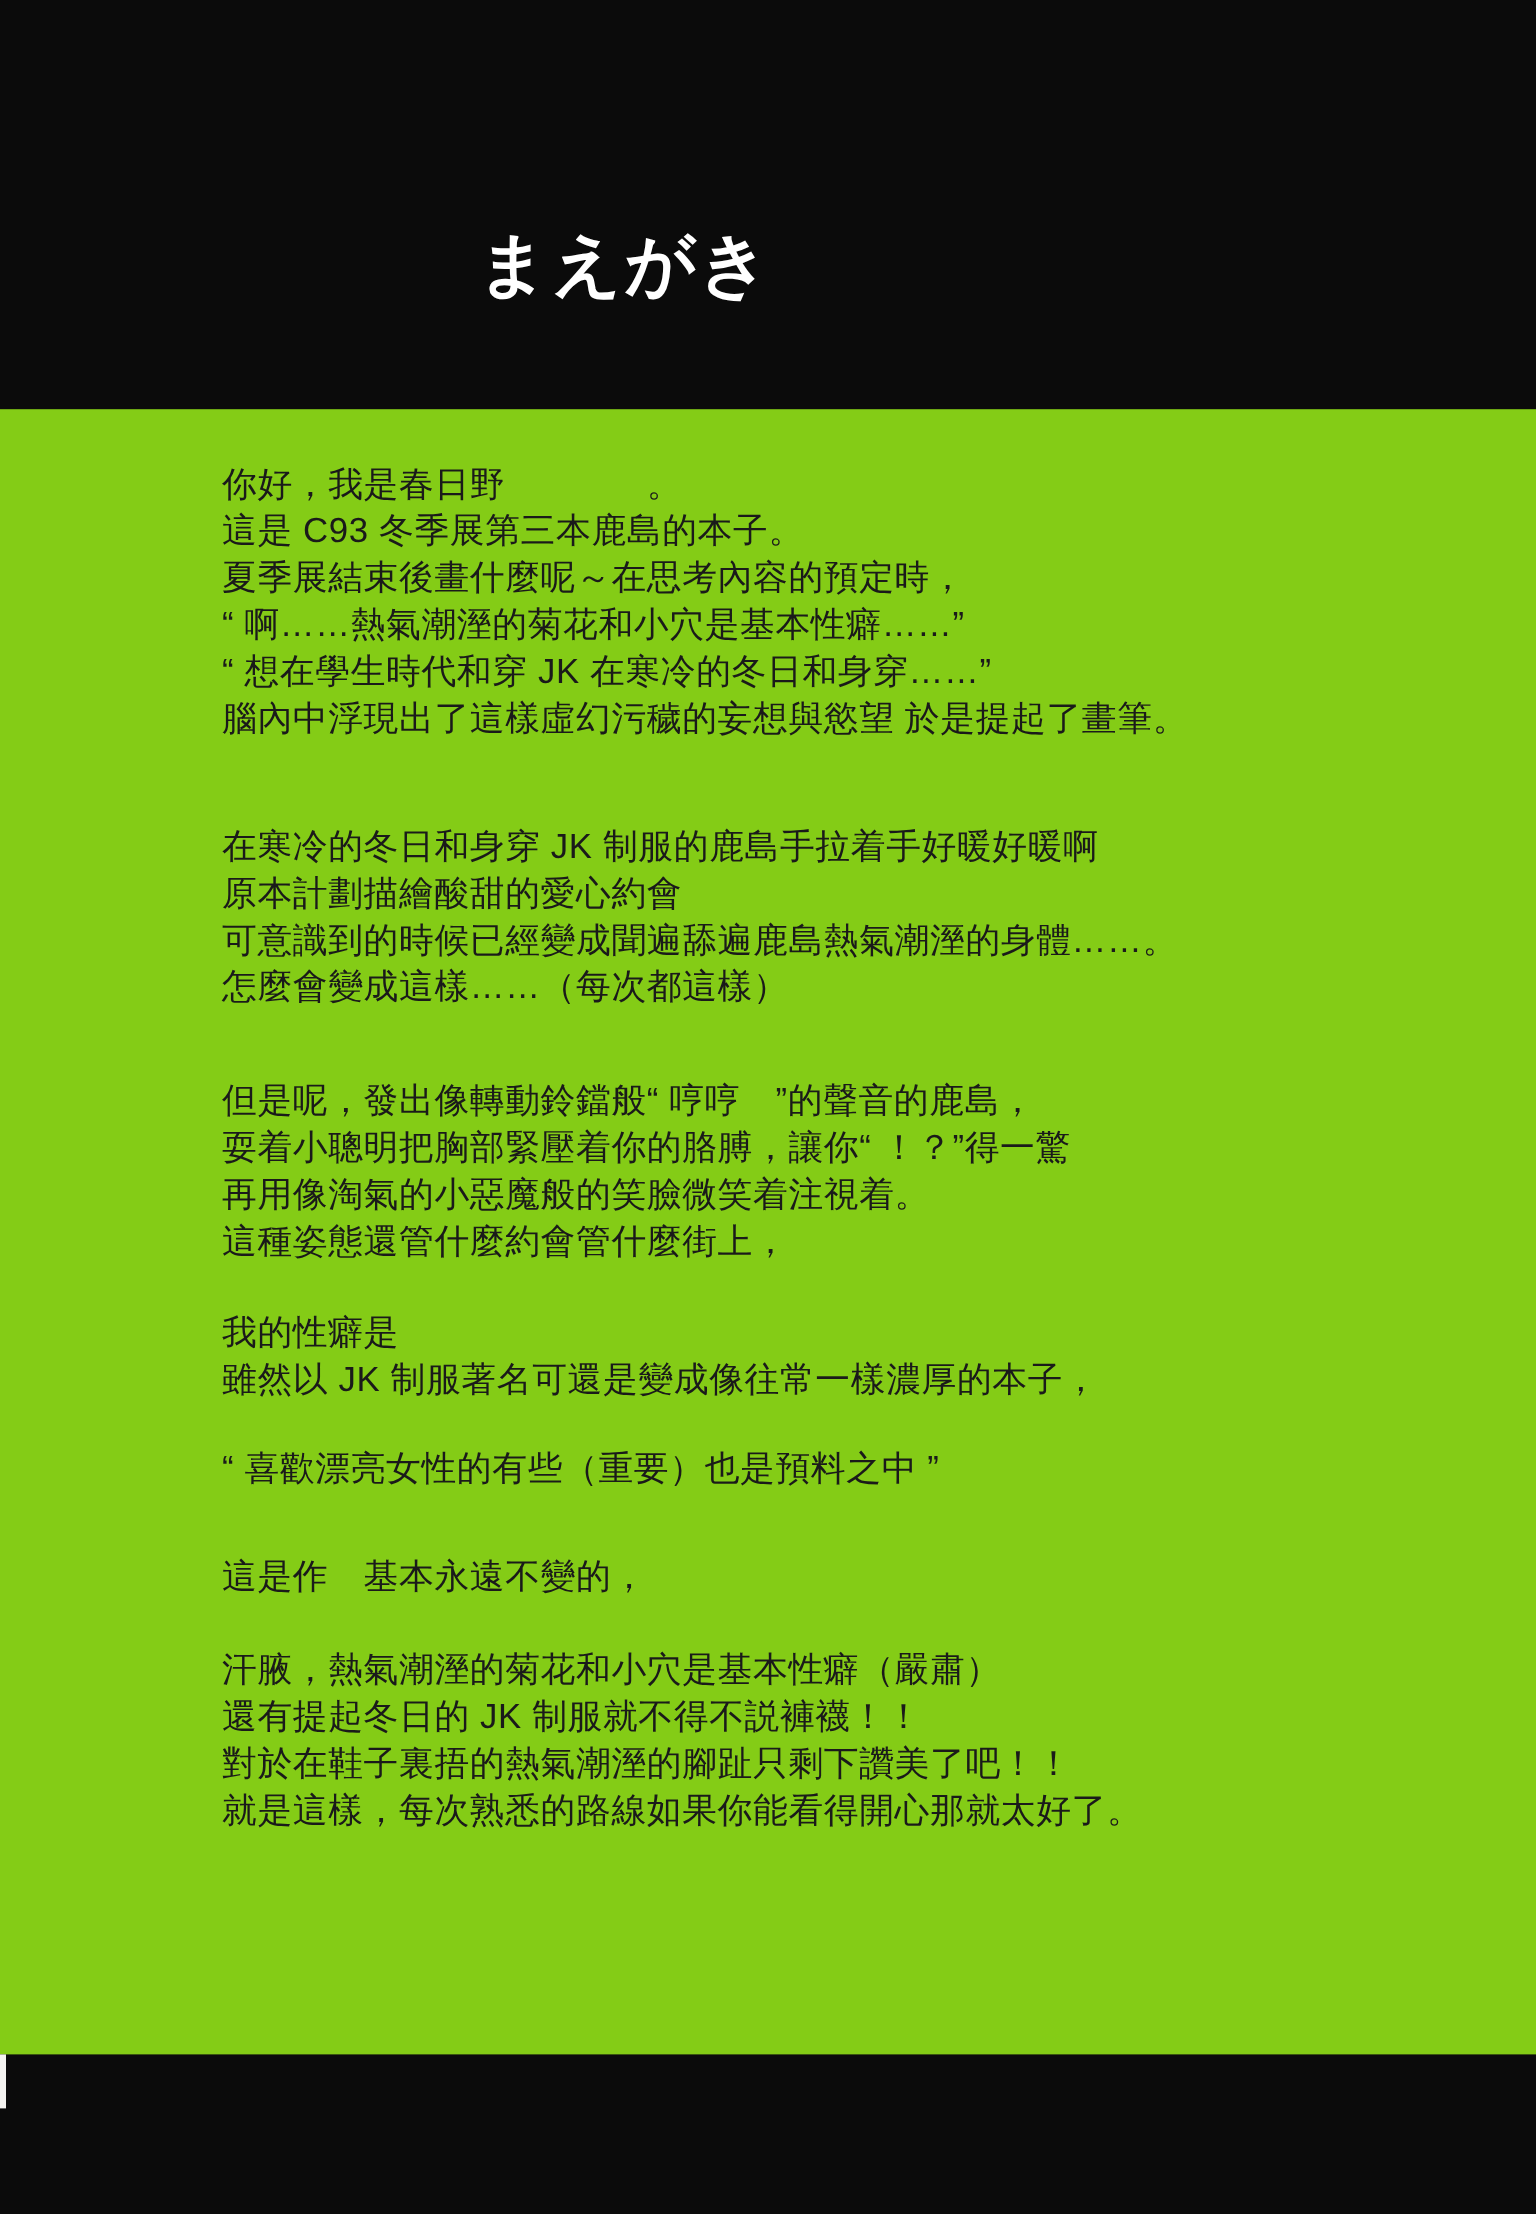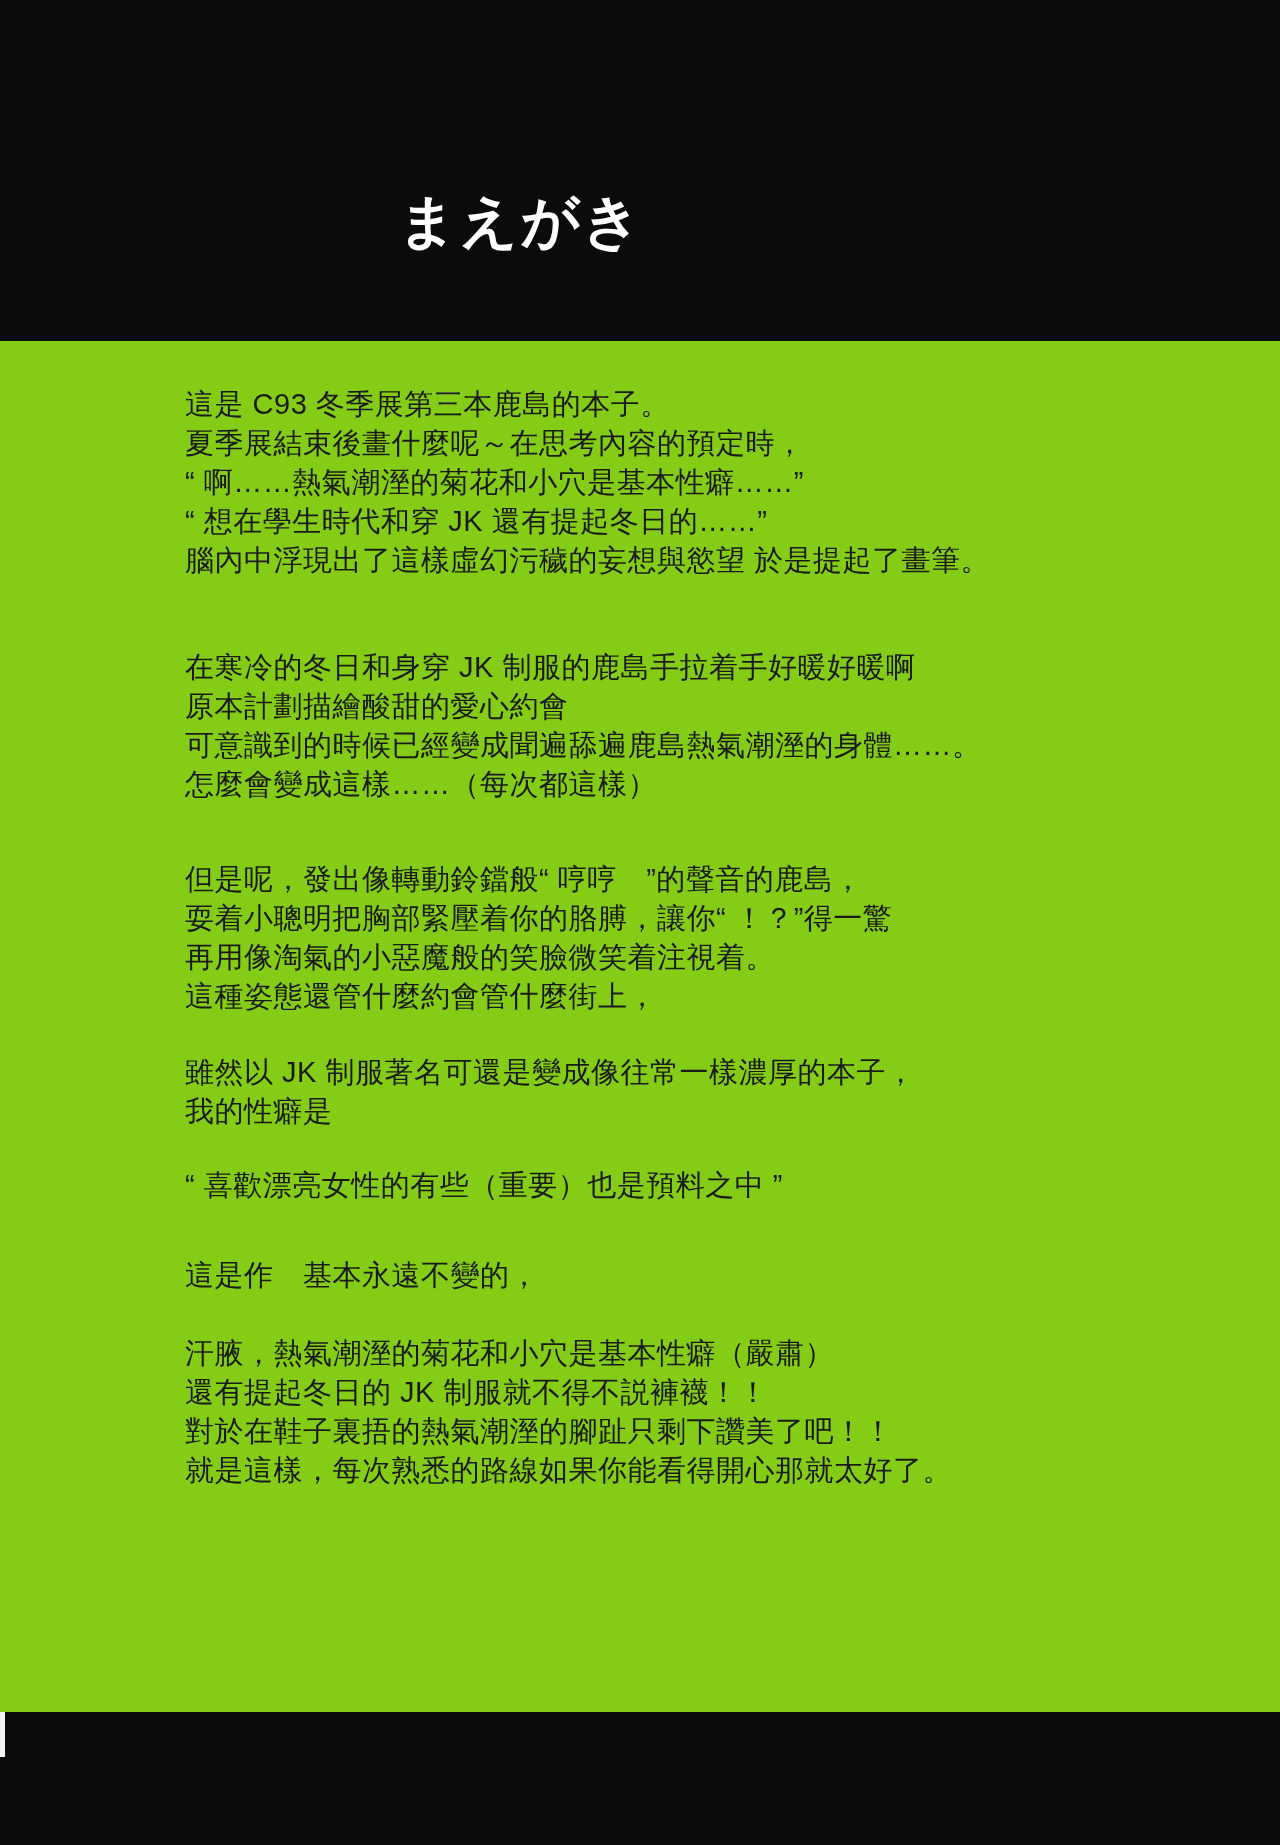--- a/index.html
+++ b/index.html
@@ -81,44 +81,45 @@
 
 <div class="page">
 
   <div class="band-top">
     <h1 class="preface-title">まえがき</h1>
   </div>
 
   <div class="content">
 
     <div class="paragraph gap-a">
+      <div class="text-line">你好，我是春日野　　　　。</div>
       <div class="text-line">這是 C93 冬季展第三本鹿島的本子。</div>
       <div class="text-line">夏季展結束後畫什麼呢～在思考內容的預定時，</div>
       <div class="text-line">“ 啊……熱氣潮溼的菊花和小穴是基本性癖……”</div>
-      <div class="text-line">“ 想在學生時代和穿 JK 還有提起冬日的……”</div>
+      <div class="text-line">“ 想在學生時代和穿 JK 在寒冷的冬日和身穿……”</div>
       <div class="text-line">腦內中浮現出了這樣虛幻污穢的妄想與慾望 於是提起了畫筆。</div>
     </div>
 
     <div class="paragraph gap-b">
       <div class="text-line">在寒冷的冬日和身穿 JK 制服的鹿島手拉着手好暖好暖啊</div>
       <div class="text-line">原本計劃描繪酸甜的愛心約會</div>
       <div class="text-line">可意識到的時候已經變成聞遍舔遍鹿島熱氣潮溼的身體……。</div>
       <div class="text-line">怎麼會變成這樣……（每次都這樣）</div>
     </div>
 
     <div class="paragraph gap-c">
       <div class="text-line">但是呢，發出像轉動鈴鐺般“ 哼哼　”的聲音的鹿島，</div>
       <div class="text-line">耍着小聰明把胸部緊壓着你的胳膊，讓你“ ！？”得一驚</div>
       <div class="text-line">再用像淘氣的小惡魔般的笑臉微笑着注視着。</div>
       <div class="text-line">這種姿態還管什麼約會管什麼街上，</div>
     </div>
 
     <div class="paragraph gap-d">
+      <div class="text-line">我的性癖是</div>
       <div class="text-line">雖然以 JK 制服著名可還是變成像往常一樣濃厚的本子，</div>
-      <div class="text-line">我的性癖是</div>
     </div>
 
     <div class="paragraph gap-e">
       <div class="text-line">“ 喜歡漂亮女性的有些（重要）也是預料之中 ”</div>
     </div>
 
     <div class="paragraph gap-f">
       <div class="text-line">這是作　基本永遠不變的，</div>
     </div>
 

